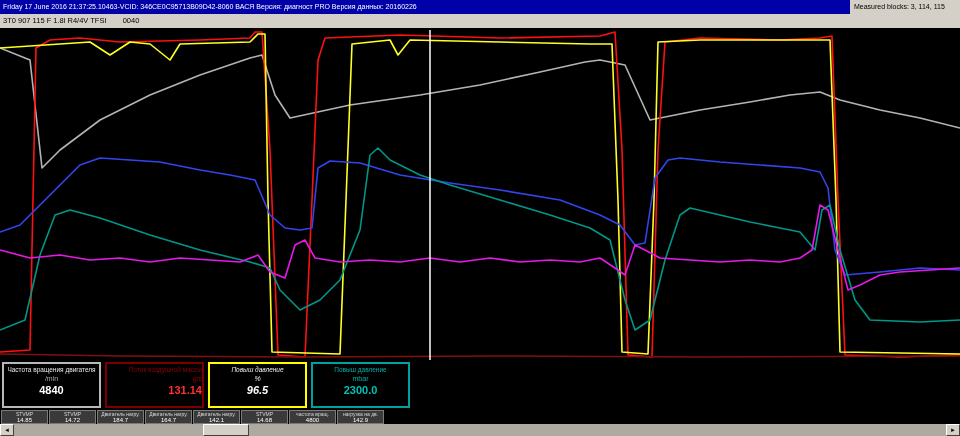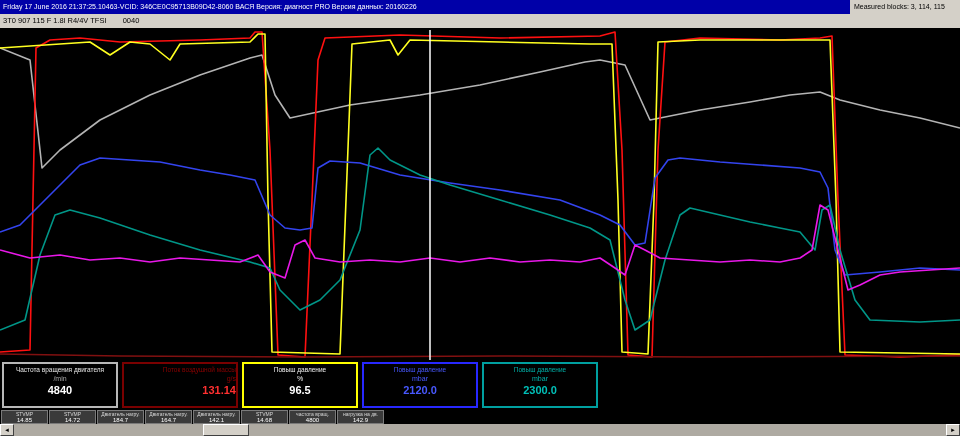--- a/index.html
+++ b/index.html
@@ -10,21 +10,21 @@
   .title-left { flex:1; background:#0000a8; color:#fff; font-size:7px; line-height:14px; padding-left:3px; white-space:nowrap; overflow:hidden; }
   .title-right { width:110px; background:#d4d0c8; color:#000; font-size:7px; line-height:14px; padding-left:4px; white-space:nowrap; }
 
   .infobar { height:14px; flex:0 0 14px; background:#d4d0c8; color:#000; font-size:7.5px; line-height:14px; padding-left:3px; white-space:nowrap; }
   .infobar .ecu-code { margin-left:14px; }
 
   .graph { height:332px; flex:0 0 332px; background:#000; position:relative; }
   .graph svg { display:block; }
 
   .legend-row { height:50px; flex:0 0 50px; background:#000; display:flex; gap:4px; padding:2px 0 2px 2px; }
-  .legend-box { width:116px; border:2px solid #888; background:#000; text-align:center; padding-top:2px; overflow:hidden; }
+  .legend-box { width:99px; border:2px solid #888; background:#000; text-align:center; padding-top:2px; overflow:hidden; }
   .lg-label { font-size:6.5px; line-height:8px; white-space:nowrap; overflow:hidden; }
   .lg-unit  { font-size:7px; line-height:9px; }
   .lg-value { font-size:11px; font-weight:bold; line-height:14px; }
 
   .mini-row { height:14px; flex:0 0 14px; background:#000; display:flex; gap:1px; padding-left:1px; }
   .mini-box { width:47px; background:#3a3a3a; border:1px solid #7a7a7a; text-align:center; overflow:hidden; }
   .mini-label { font-size:5px; line-height:6px; color:#d8d8d8; white-space:nowrap; overflow:hidden; }
   .mini-value { font-size:6px; line-height:6px; color:#fff; white-space:nowrap; }
 
   .scrollbar { height:12px; flex:0 0 12px; background:#aeaaa2; display:flex; }
@@ -64,29 +64,24 @@
       <div class="legend-box" style="border-color: rgb(184, 184, 184);">
         <div class="lg-label" style="color:#e8e8e8">Частота вращения двигателя</div>
         <div class="lg-unit" style="color:#a8a8a8">/min</div>
         <div class="lg-value" style="color:#ffffff">4840</div>
       </div>
       <div class="legend-box" style="border-color: rgb(122, 0, 0); text-align: right;">
         <div class="lg-label" style="color:#8b0000">Поток воздушной массы</div>
         <div class="lg-unit" style="color:#8b0000">g/s</div>
         <div class="lg-value" style="color:#ff3030">131.14</div>
       </div>
-      <div class="legend-box" style="border-color: rgb(255, 255, 0);">
+      <div class="legend-box" style="border-color: rgb(255, 255, 0); font-style: italic;">
         <div class="lg-label" style="color:#f0f0f0">Повыш давление</div>
         <div class="lg-unit" style="color:#f0f0f0">%</div>
         <div class="lg-value" style="color:#ffffff">96.5</div>
-      </div>
-      <div class="legend-box" style="border-color: rgb(40, 40, 255);">
-        <div class="lg-label" style="color:#4858ff">Повыш давление</div>
-        <div class="lg-unit" style="color:#4858ff">mbar</div>
-        <div class="lg-value" style="color:#4858ff">2120.0</div>
       </div>
       <div class="legend-box" style="border-color: rgb(0, 160, 160);">
         <div class="lg-label" style="color:#00b0a8">Повыш давление</div>
         <div class="lg-unit" style="color:#00b0a8">mbar</div>
         <div class="lg-value" style="color:#00c0b8">2300.0</div>
       </div>
     </div>
 
   <div class="mini-row" id="mini-row">
       <div class="mini-box">

